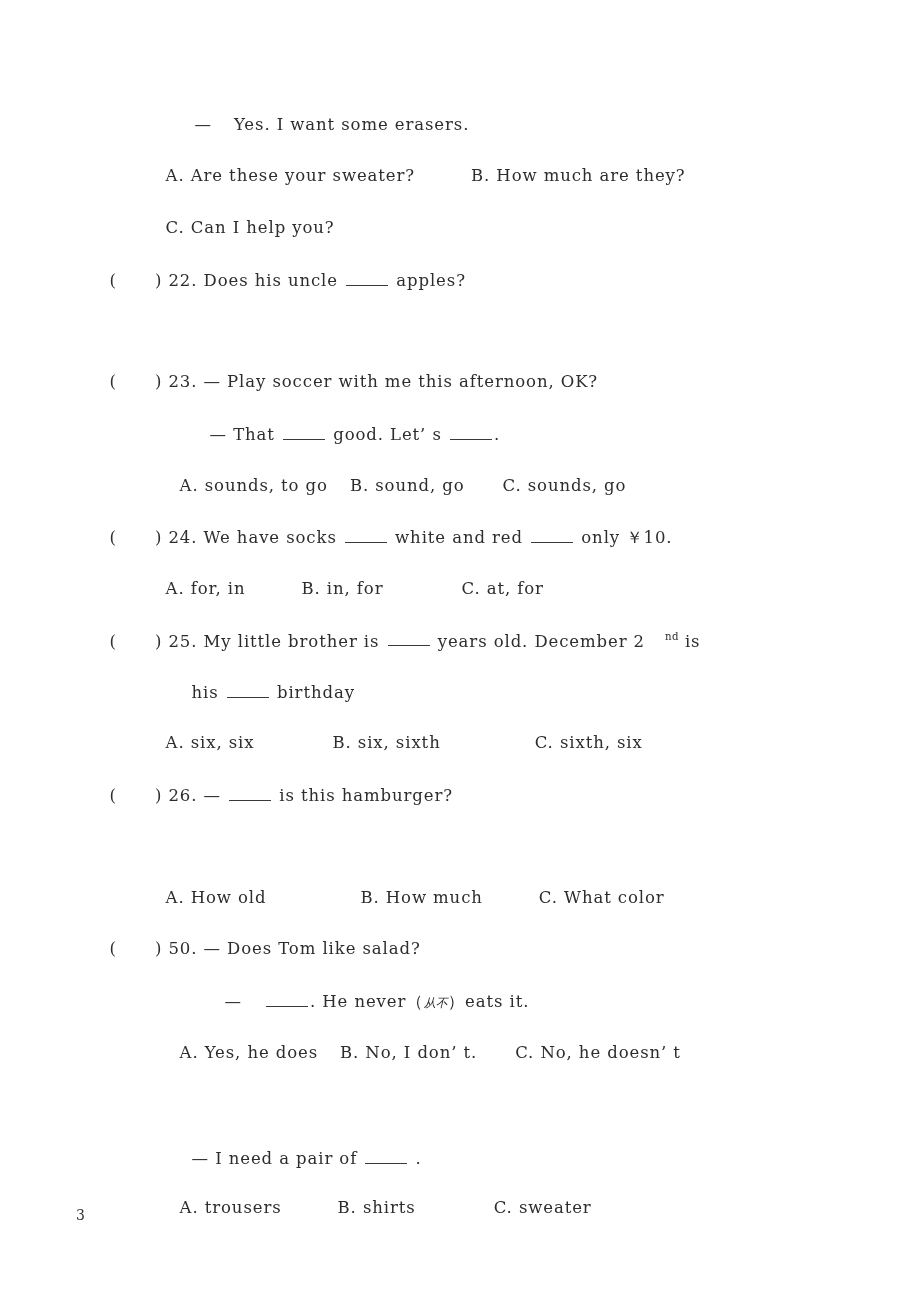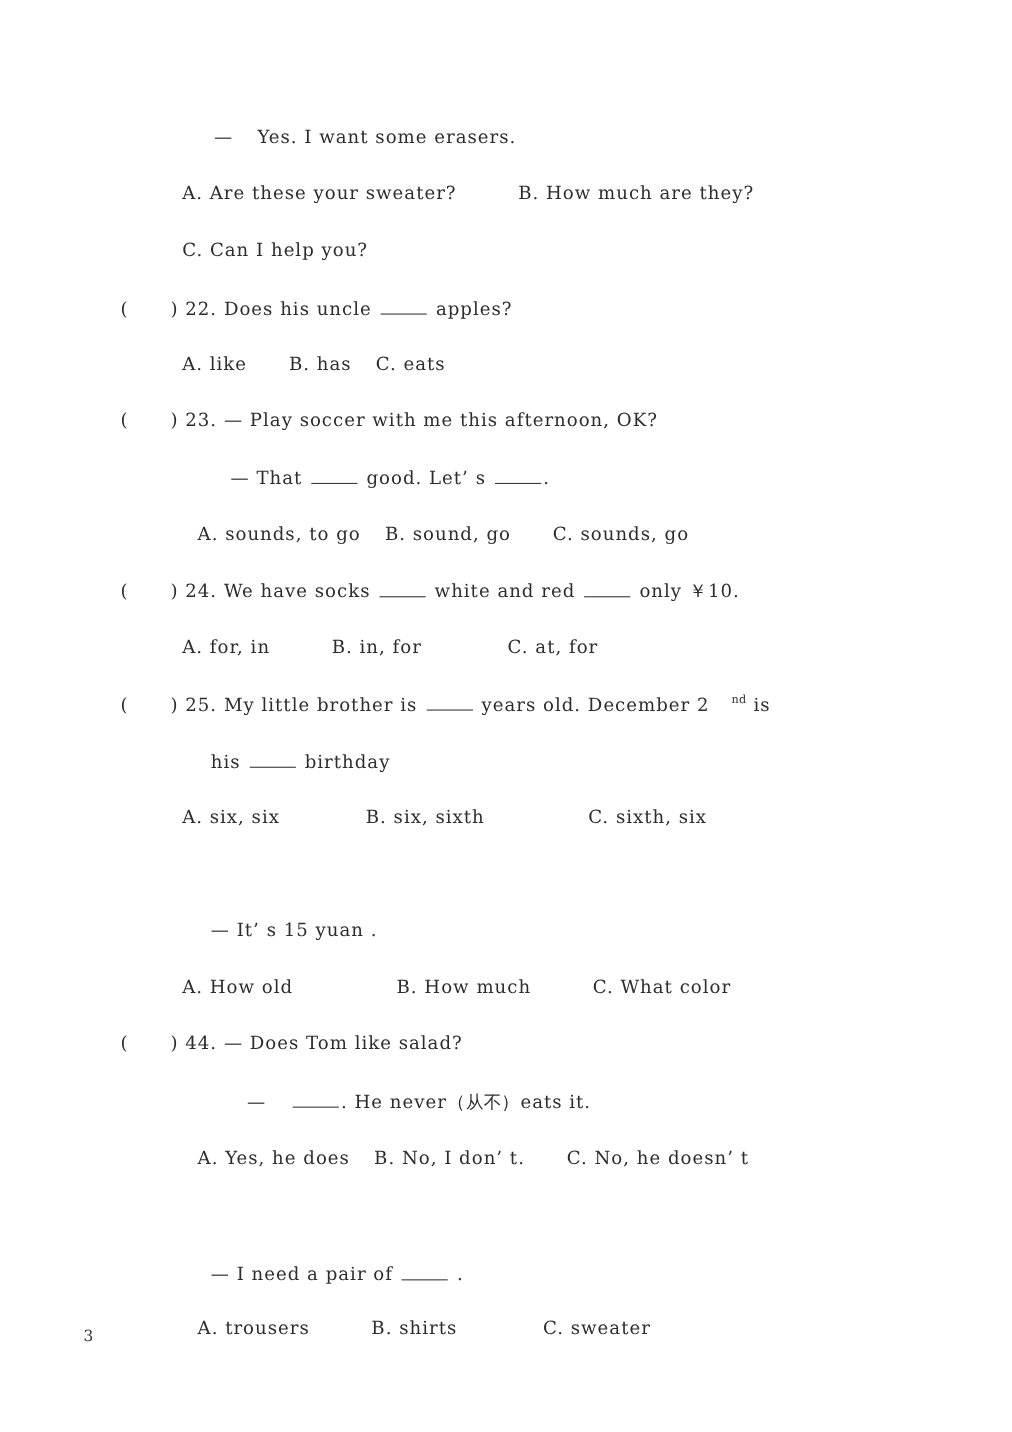--- a/index.html
+++ b/index.html
@@ -41,22 +41,23 @@
     vertical-align: baseline;
   }
   sup {
     font-size: 0.62em;
     vertical-align: super;
     letter-spacing: 0.3px;
     margin-left: 20px;
   }
   .cjk {
     font-family: "DejaVu Sans", "Liberation Sans", sans-serif;
-    font-size: 16px;
+    font-size: 12px;
     letter-spacing: 0;
+    font-style: italic;
   }
   .pageno {
     position: absolute;
     left: 76px;
     top: 1207px;
     font-family: "DejaVu Serif", "Liberation Serif", serif;
     font-size: 14px;
     color: #333333;
     white-space: pre;
   }
@@ -78,23 +79,20 @@
     <span>C. Can I help you?</span>
   </div>
 
   <div class="line" style="left:141px; top:151px;">
     <span>A. Are these your sweater?</span><span class="gap-lg"></span><span>B. How much are they?</span>
   </div>
 
   <div class="line" style="left:85px; top:255px;">
     <span class="paren">(</span><span class="gap-md"></span><span class="paren">)</span> <span>22.</span> <span>Does his uncle</span> <span class="blank"></span> <span>apples?</span>
   </div>
-  <div class="line" style="left:141px; top:306px;">
-    <span>A. like</span><span class="gap-md"></span><span>B. has</span><span class="gap-sm"></span><span>C. eats</span>
-  </div>
 
   <div class="line" style="left:85px; top:357px;">
     <span class="paren">(</span><span class="gap-md"></span><span class="paren">)</span> <span>23.</span> <span>—</span> <span>Play soccer with me this afternoon, OK?</span>
   </div>
   <div class="line" style="left:185px; top:409px;">
     <span>—</span> <span>That</span> <span class="blank"></span> <span>good. Let’ s</span> <span class="blank"></span><span>.</span>
   </div>
   <div class="line" style="left:155px; top:461px;">
     <span>A. sounds, to go</span><span class="gap-sm"></span><span>B. sound, go</span><span class="gap-md"></span><span>C. sounds, go</span>
   </div>
@@ -109,29 +107,29 @@
   <div class="line" style="left:85px; top:615px;">
     <span class="paren">(</span><span class="gap-md"></span><span class="paren">)</span> <span>25.</span> <span>My little brother is</span> <span class="blank"></span> <span>years old. December 2</span><sup>nd</sup> <span>is</span>
   </div>
   <div class="line" style="left:167px; top:667px;">
     <span>his</span> <span class="blank"></span> <span>birthday</span>
   </div>
   <div class="line" style="left:141px; top:718px;">
     <span>A. six, six</span><span class="gap-lg"></span><span class="gap-sm"></span><span>B. six, sixth</span><span class="gap-lg"></span><span class="gap-md"></span><span>C. sixth, six</span>
   </div>
 
-  <div class="line" style="left:167px; top:821px;">
-    <span>—</span> <span>It’ s 15 yuan .</span>
+  <div class="line" style="left:85px; top:770px;">
+    <span class="paren">(</span><span class="gap-md"></span><span class="paren">)</span> <span>26.</span> <span>—</span> <span class="blank"></span> <span>is this hamburger?</span>
   </div>
   <div class="line" style="left:141px; top:873px;">
     <span>A. How old</span><span class="gap-lg"></span><span class="gap-md"></span><span>B. How much</span><span class="gap-lg"></span><span>C. What color</span>
   </div>
 
   <div class="line" style="left:85px; top:924px;">
-    <span class="paren">(</span><span class="gap-md"></span><span class="paren">)</span> <span>44.</span> <span>—</span> <span>Does Tom like salad?</span>
+    <span class="paren">(</span><span class="gap-md"></span><span class="paren">)</span> <span>50.</span> <span>—</span> <span>Does Tom like salad?</span>
   </div>
   <div class="line" style="left:200px; top:976px;">
     <span>—</span><span class="gap-sm"></span><span class="blank"></span><span>.</span> <span>He never（</span><span class="cjk">从不</span><span>）eats it.</span>
   </div>
   <div class="line" style="left:155px; top:1028px;">
     <span>A. Yes, he does</span><span class="gap-sm"></span><span>B. No, I don’ t.</span><span class="gap-md"></span><span>C. No, he doesn’ t</span>
   </div>
 
   <div class="line" style="left:167px; top:1133px;">
     <span>—</span> <span>I need a pair of</span> <span class="blank"></span> <span>.</span>

